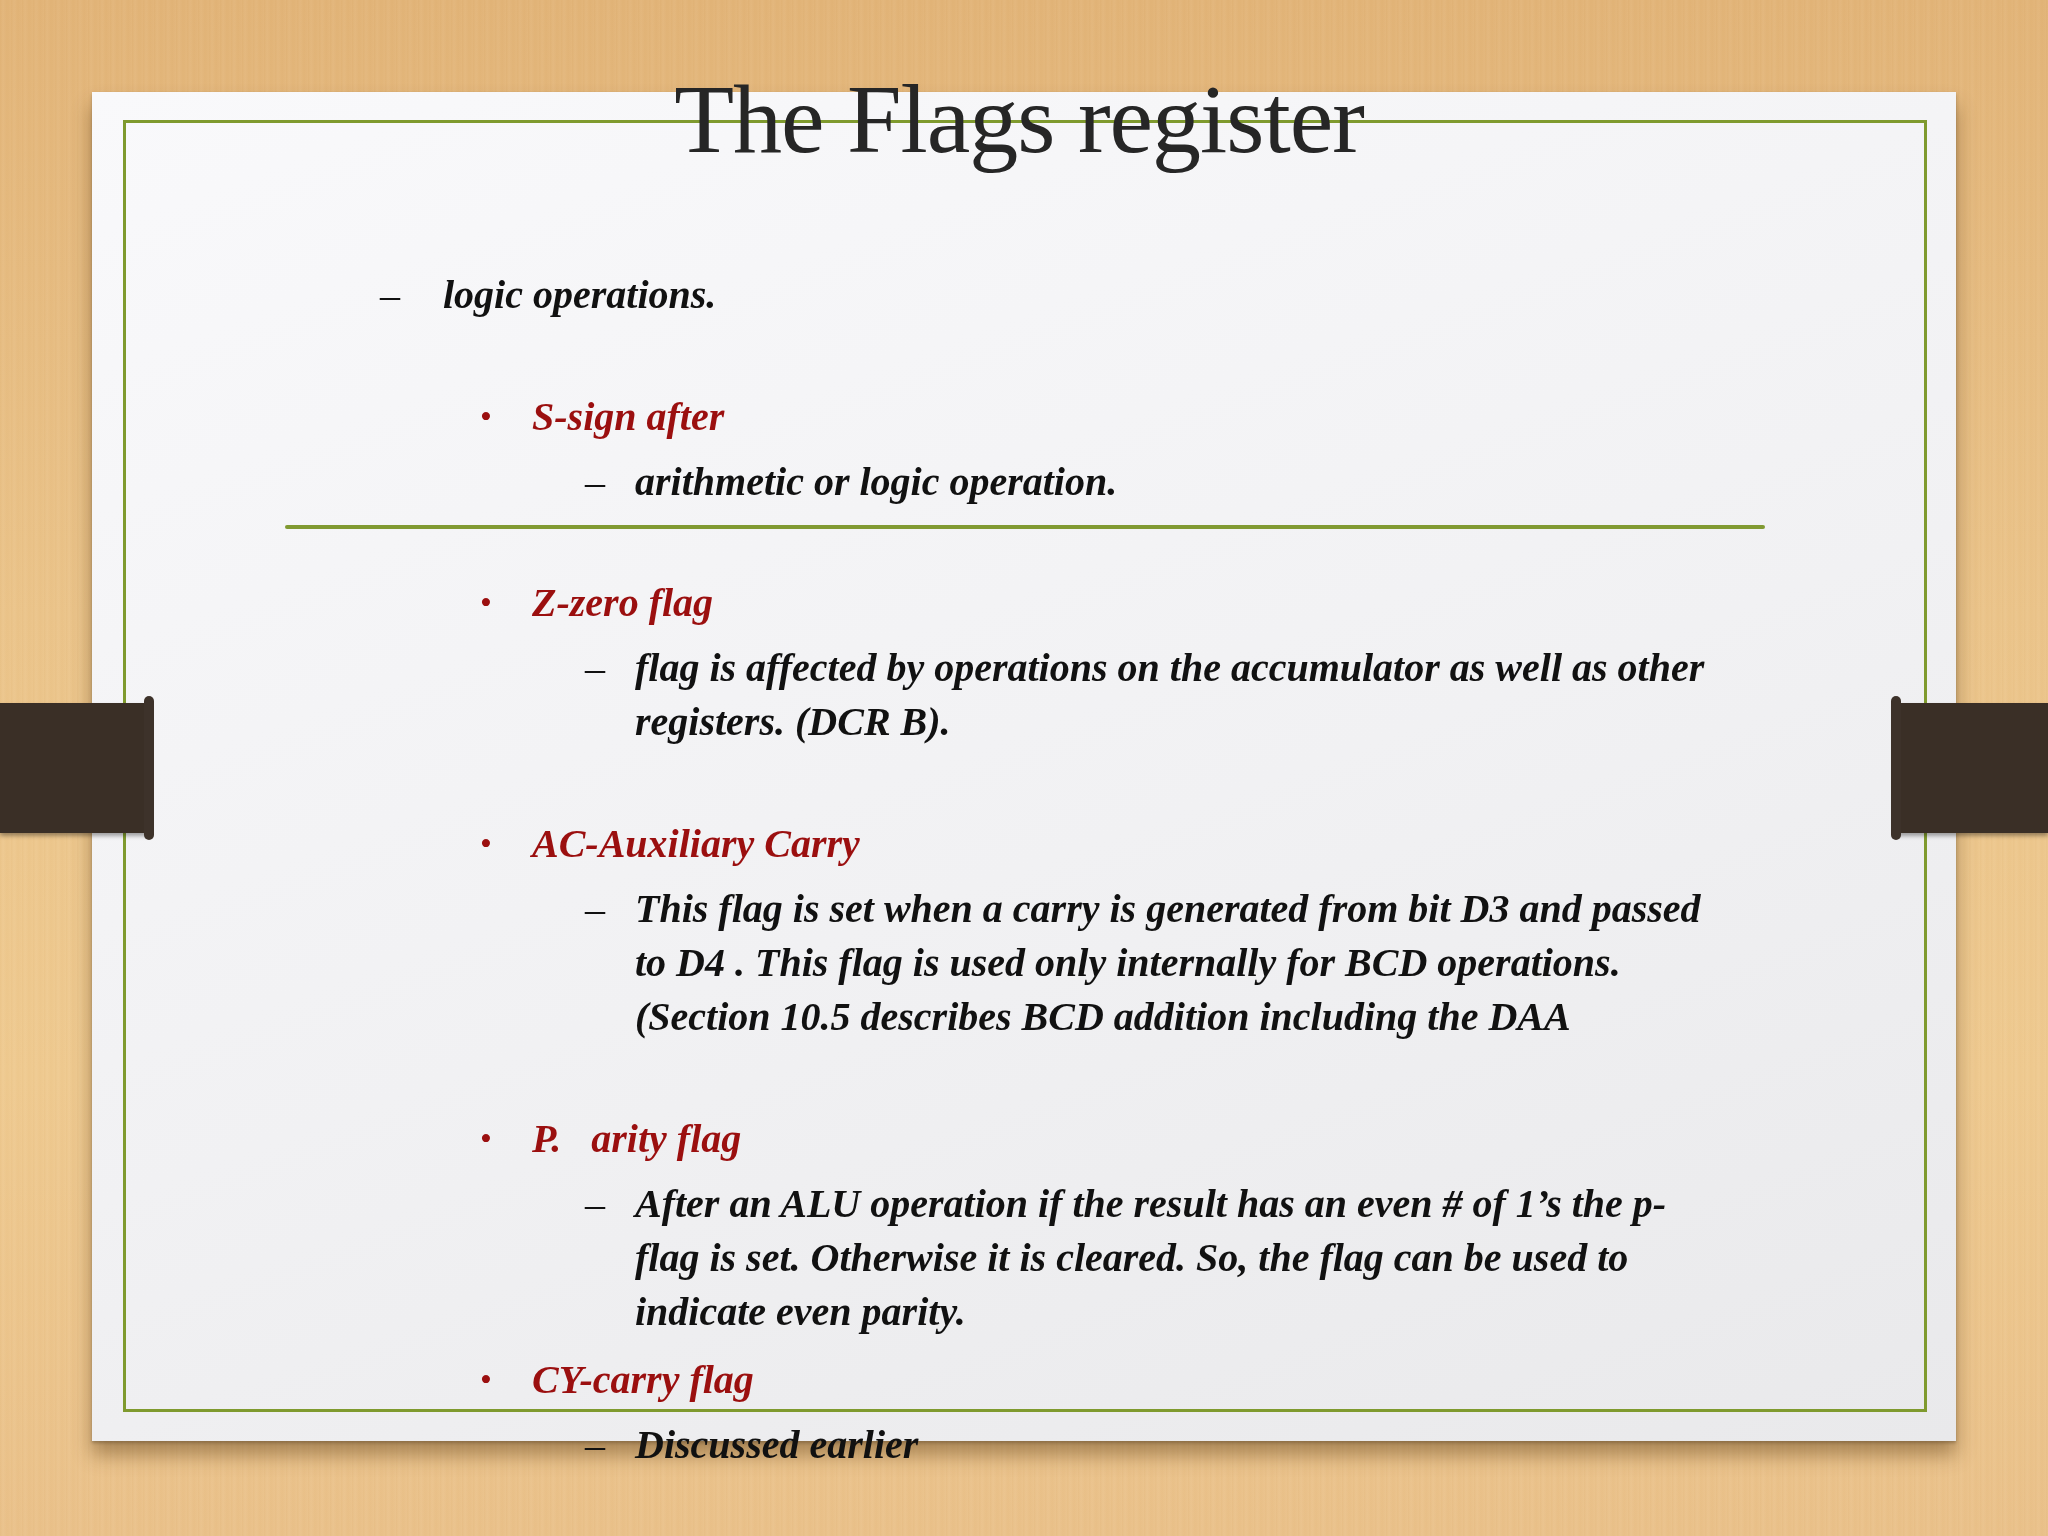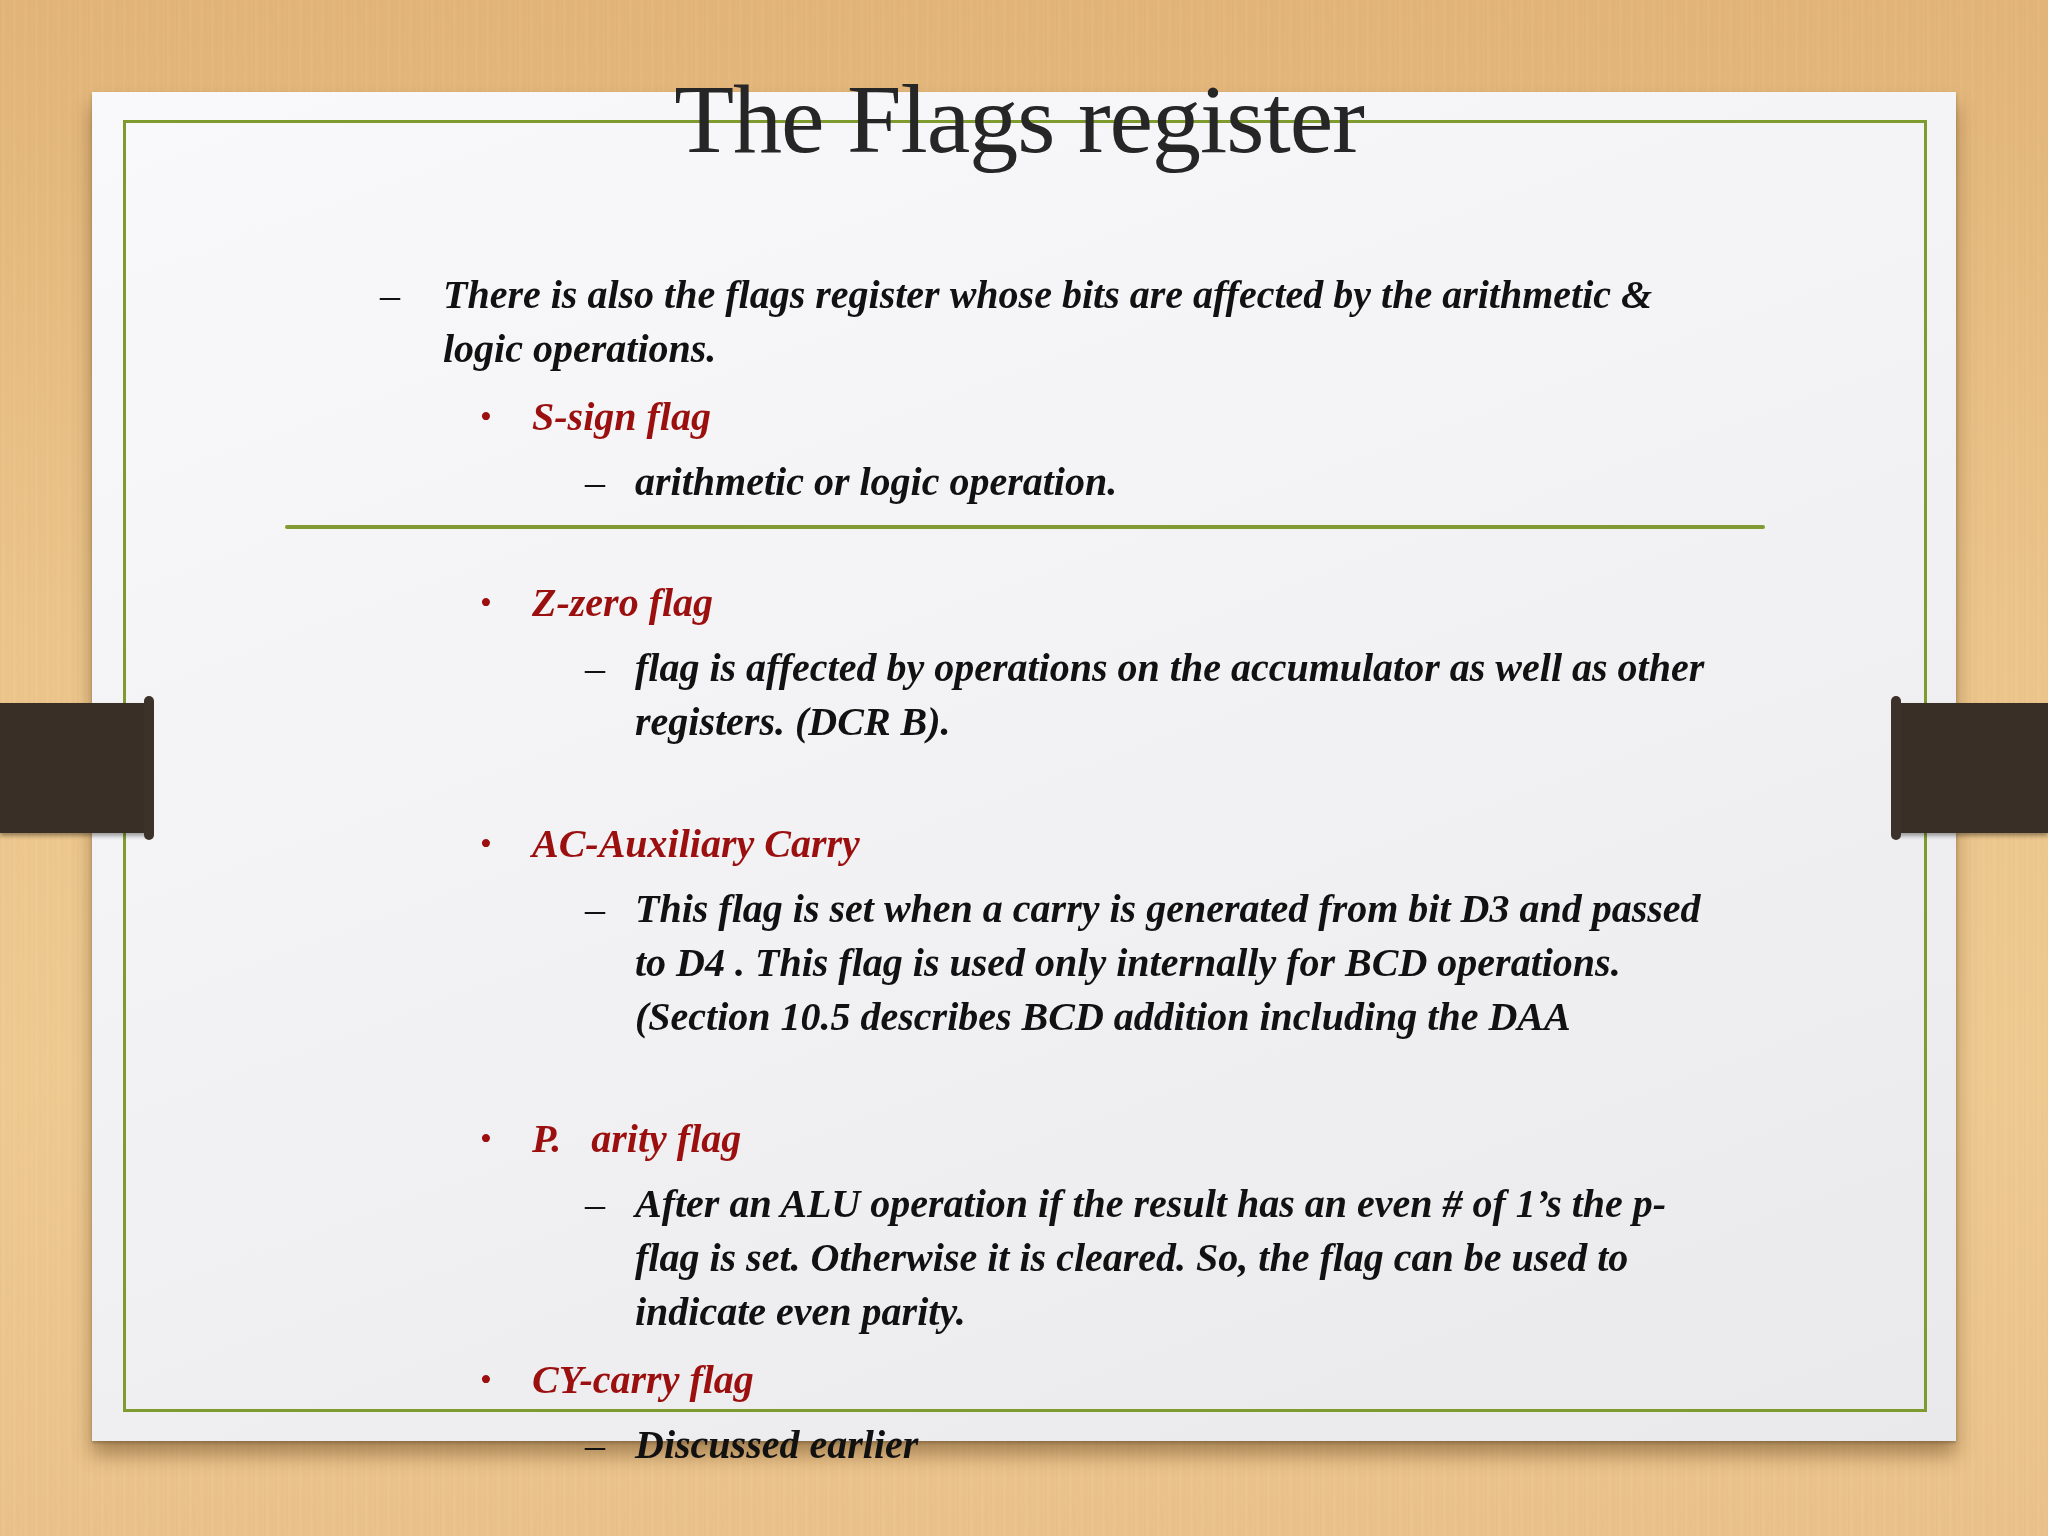--- a/index.html
+++ b/index.html
@@ -63,27 +63,26 @@
 <div class="divider"></div>
 <div class="clip left"></div>
 <div class="clip right"></div>
 
 <h1 class="title" style="margin:0;font-weight:normal;">The Flags register</h1>
 
 <div class="content">
 
   <div class="item l1" style="left:443px; top:268px;">
     <span class="marker">–</span>
-    <span class="line">There is also the flags register whose bits are affected by the arithmetic &amp;</span>
     <span class="line">logic operations.</span>
   </div>
 
   <div class="item l2" style="left:532px; top:390px;">
     <span class="marker">•</span>
-    <span class="line">S-sign flag</span>
+    <span class="line">S-sign after</span>
   </div>
   <div class="item l3" style="left:635px; top:455px;">
     <span class="marker">–</span>
     <span class="line">arithmetic or logic operation.</span>
   </div>
 
   <div class="item l2" style="left:532px; top:576px;">
     <span class="marker">•</span>
     <span class="line">Z-zero flag</span>
   </div>

